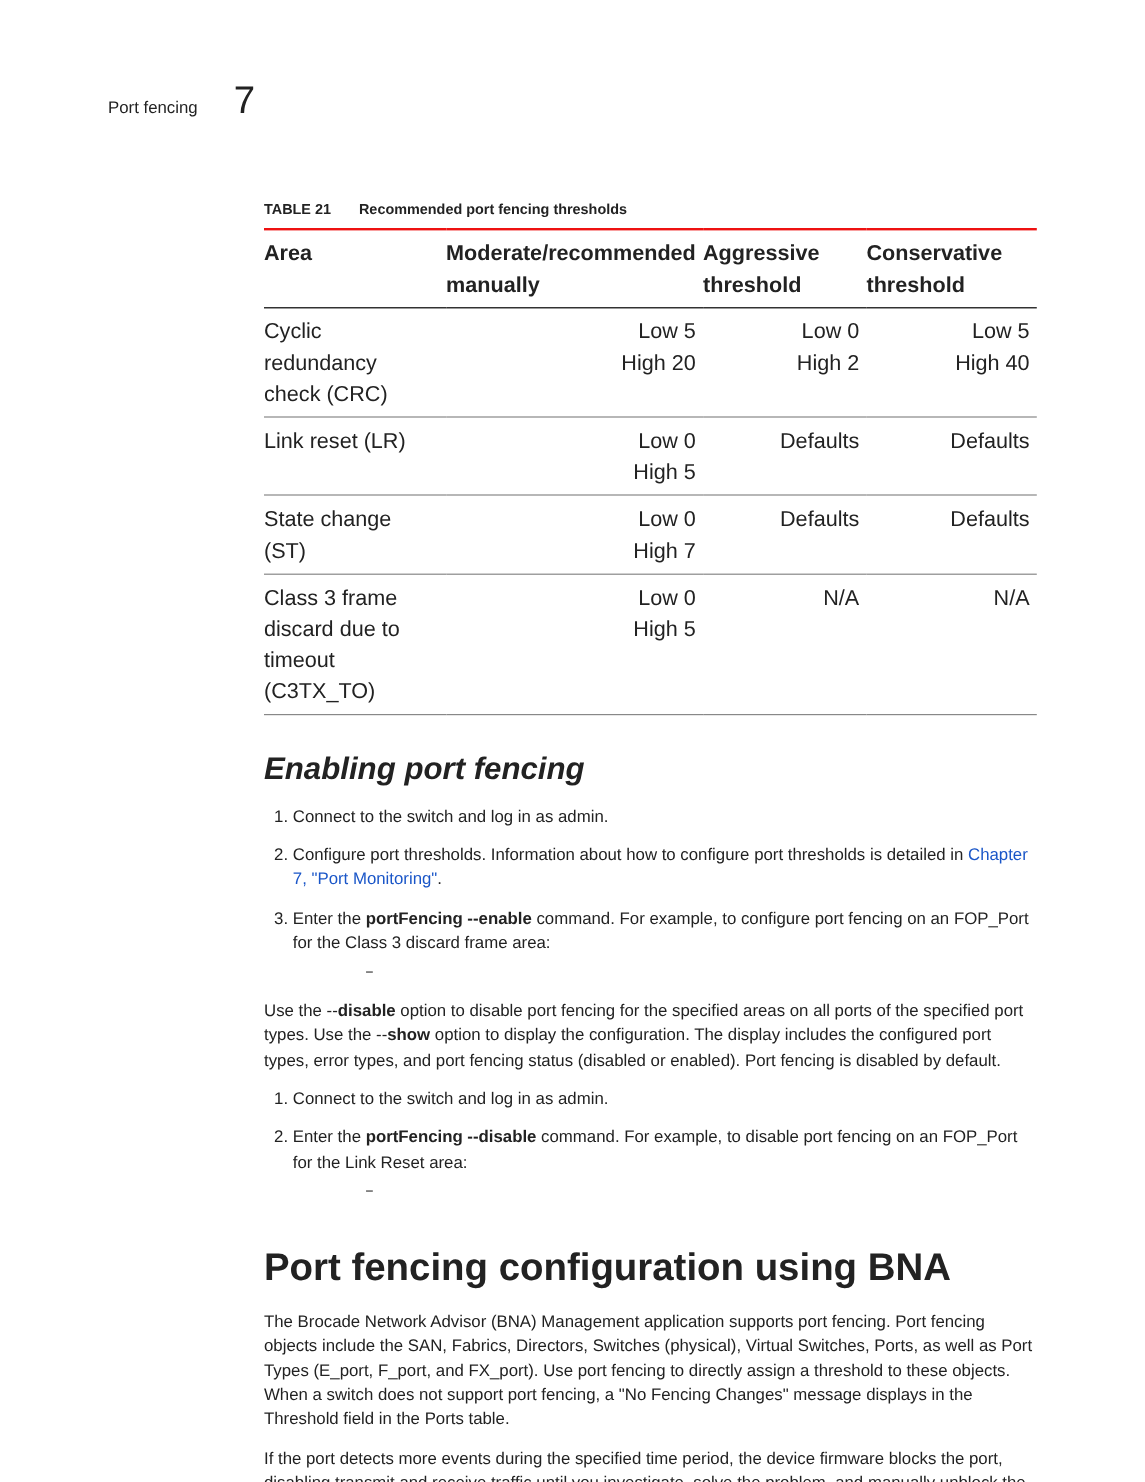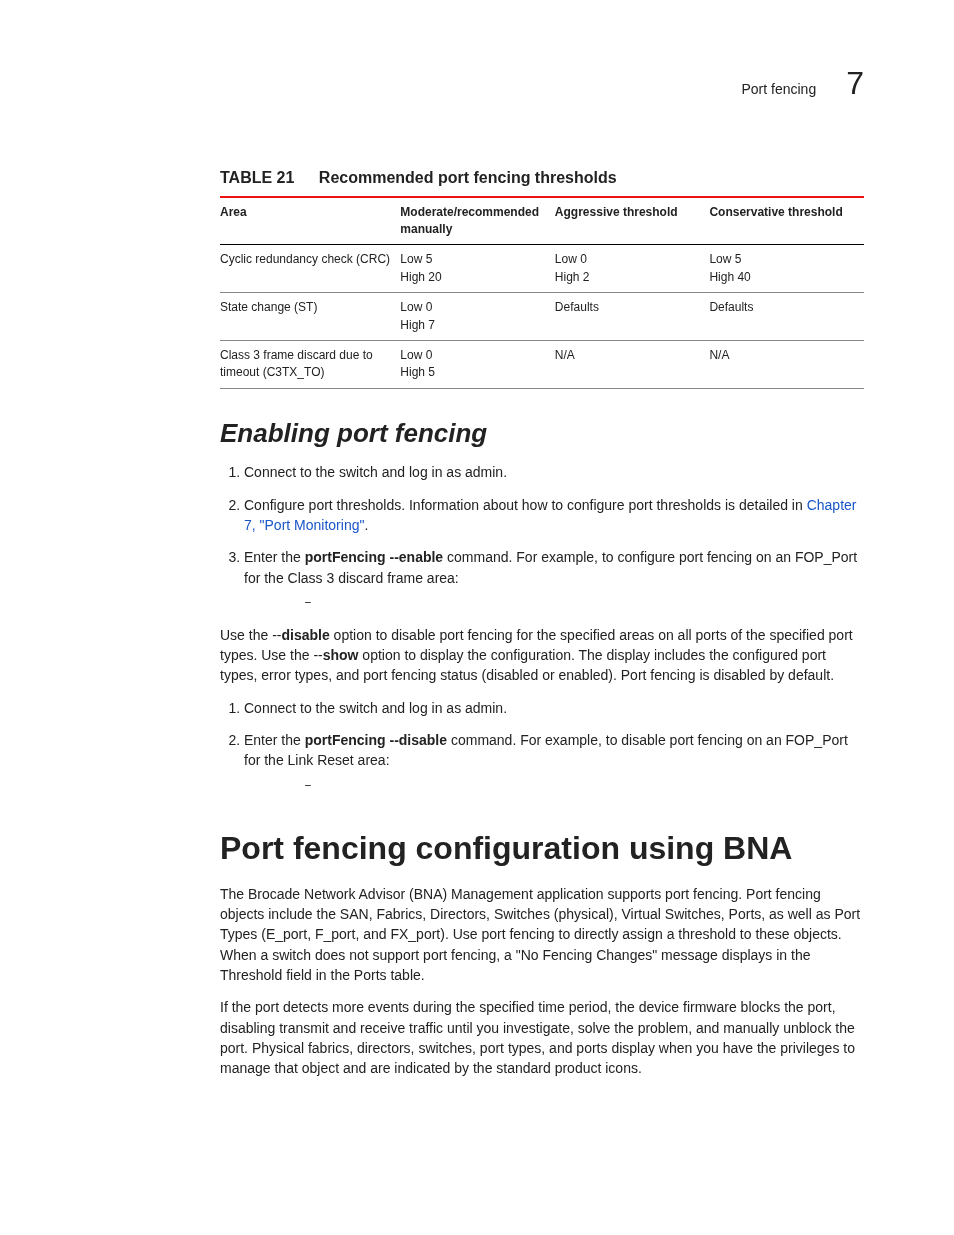--- a/index.html
+++ b/index.html
@@ -15,62 +15,62 @@
   .page {
     width: 954px;
     min-height: 1235px;
     padding: 60px 90px 60px 90px;
     box-sizing: border-box;
   }
   .running-header {
     text-align: right;
     margin-bottom: 60px;
     display: flex;
-    justify-content: flex-end;
+    justify-content: flex-start;
     align-items: baseline;
     gap: 30px;
   }
   .running-title {
     font-size: 14px;
     color: #222;
   }
   .running-num {
     font-size: 32px;
     font-family: Arial, Helvetica, sans-serif;
     font-weight: 400;
   }
   .content {
     padding-left: 130px;
   }
   .table-caption {
-    font-size: 16px;
+    font-size: 12px;
     margin-bottom: 6px;
   }
   .table-caption .tnum { font-weight: 700; margin-right: 20px; }
   .table-caption .ttitle { font-weight: 700; }
   table.th {
     width: 100%;
     border-collapse: collapse;
-    font-size: 12px;
+    font-size: 18px;
   }
   table.th th {
     text-align: left;
     font-weight: 700;
     padding: 6px 6px 6px 0;
     border-top: 2.5px solid #e11;
     border-bottom: 1px solid #000;
     vertical-align: top;
   }
   table.th td {
     padding: 6px 6px 6px 0;
     border-bottom: 1px solid #888;
     vertical-align: top;
     margin-top: 40px;
   }
-  table.th td.center, table.th th.center { text-align: left; }
+  table.th td.center, table.th th.center { text-align: right; }
   .col-area { width: 28%; }
   .col-mod  { width: 24%; }
   .col-agg  { width: 24%; }
   .col-con  { width: 24%; }
   h2.italic-heading {
     font-style: italic;
     font-weight: 700;
     font-size: 26px;
     margin: 26px 0 10px 0;
     font-family: Arial, Helvetica, sans-serif;
@@ -138,20 +138,35 @@
               <span>Low 5</span>
               <span>High 20</span>
             </td>
           <td class="center two-line">
               <span>Low 0</span>
               <span>High 2</span>
             </td>
           <td class="center two-line">
               <span>Low 5</span>
               <span>High 40</span>
+            </td>
+        </tr>
+        <tr>
+          <td>Link reset (LR)</td>
+          <td class="center two-line">
+              <span>Low 0</span>
+              <span>High 5</span>
+            </td>
+          <td class="center two-line">
+              <span>Defaults</span>
+              <span></span>
+            </td>
+          <td class="center two-line">
+              <span>Defaults</span>
+              <span></span>
             </td>
         </tr>
         <tr>
           <td>State change (ST)</td>
           <td class="center two-line">
               <span>Low 0</span>
               <span>High 7</span>
             </td>
           <td class="center two-line">
               <span>Defaults</span>

